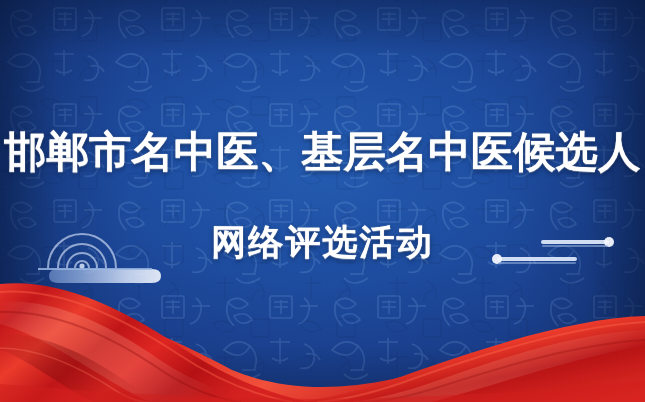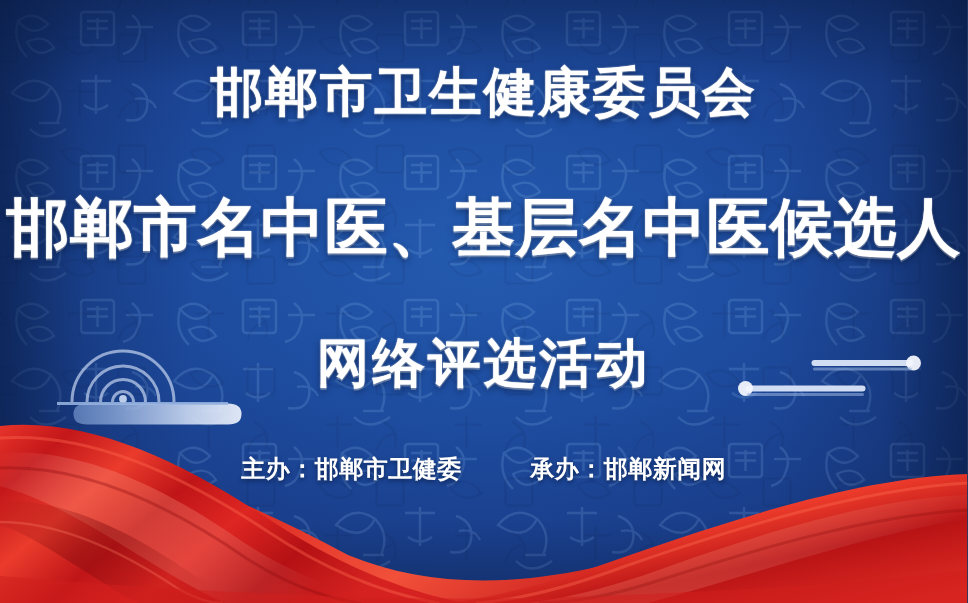--- a/index.html
+++ b/index.html
@@ -180,29 +180,23 @@
       <path d="M58 10 H122" stroke="#dbe6f8" stroke-width="4" stroke-opacity="0.95"></path>
       <circle cx="124" cy="10" r="5" fill="#f2f6fd" fill-opacity="0.95"></circle>
       <path d="M14 27 H90" stroke="#dbe6f8" stroke-width="4" stroke-opacity="0.95"></path>
       <circle cx="12" cy="27" r="5" fill="#f2f6fd" fill-opacity="0.95"></circle>
       <path d="M58 14 H122" stroke="#9ab6e2" stroke-width="2" stroke-opacity="0.55"></path>
       <path d="M14 31 H90" stroke="#9ab6e2" stroke-width="2" stroke-opacity="0.55"></path>
     </g>
   </svg>
 
   <div class="content">
-    <div class="line line-1">邯郸市卫生健康委员会</div>
     <div class="line line-3">网络评选活动</div>
     <div class="line line-2">邯郸市名中医、基层名中医候选人</div>
 
-    <div class="credits">
-      <span class="org">主办：邯郸市卫健委</span>
-      <span class="gap"></span>
-      <span class="org">承办：邯郸新闻网</span>
-    </div>
   </div>
 
   <svg class="ribbon" width="645" height="130" viewBox="0 0 645 130" preserveAspectRatio="none">
     <defs>
       <linearGradient id="silkA" x1="0" y1="0" x2="1" y2="0.45">
         <stop offset="0%" stop-color="#e8342a"></stop>
         <stop offset="14%" stop-color="#c4171a"></stop>
         <stop offset="30%" stop-color="#ea3b2c"></stop>
         <stop offset="46%" stop-color="#c01518"></stop>
         <stop offset="62%" stop-color="#de2622"></stop>

